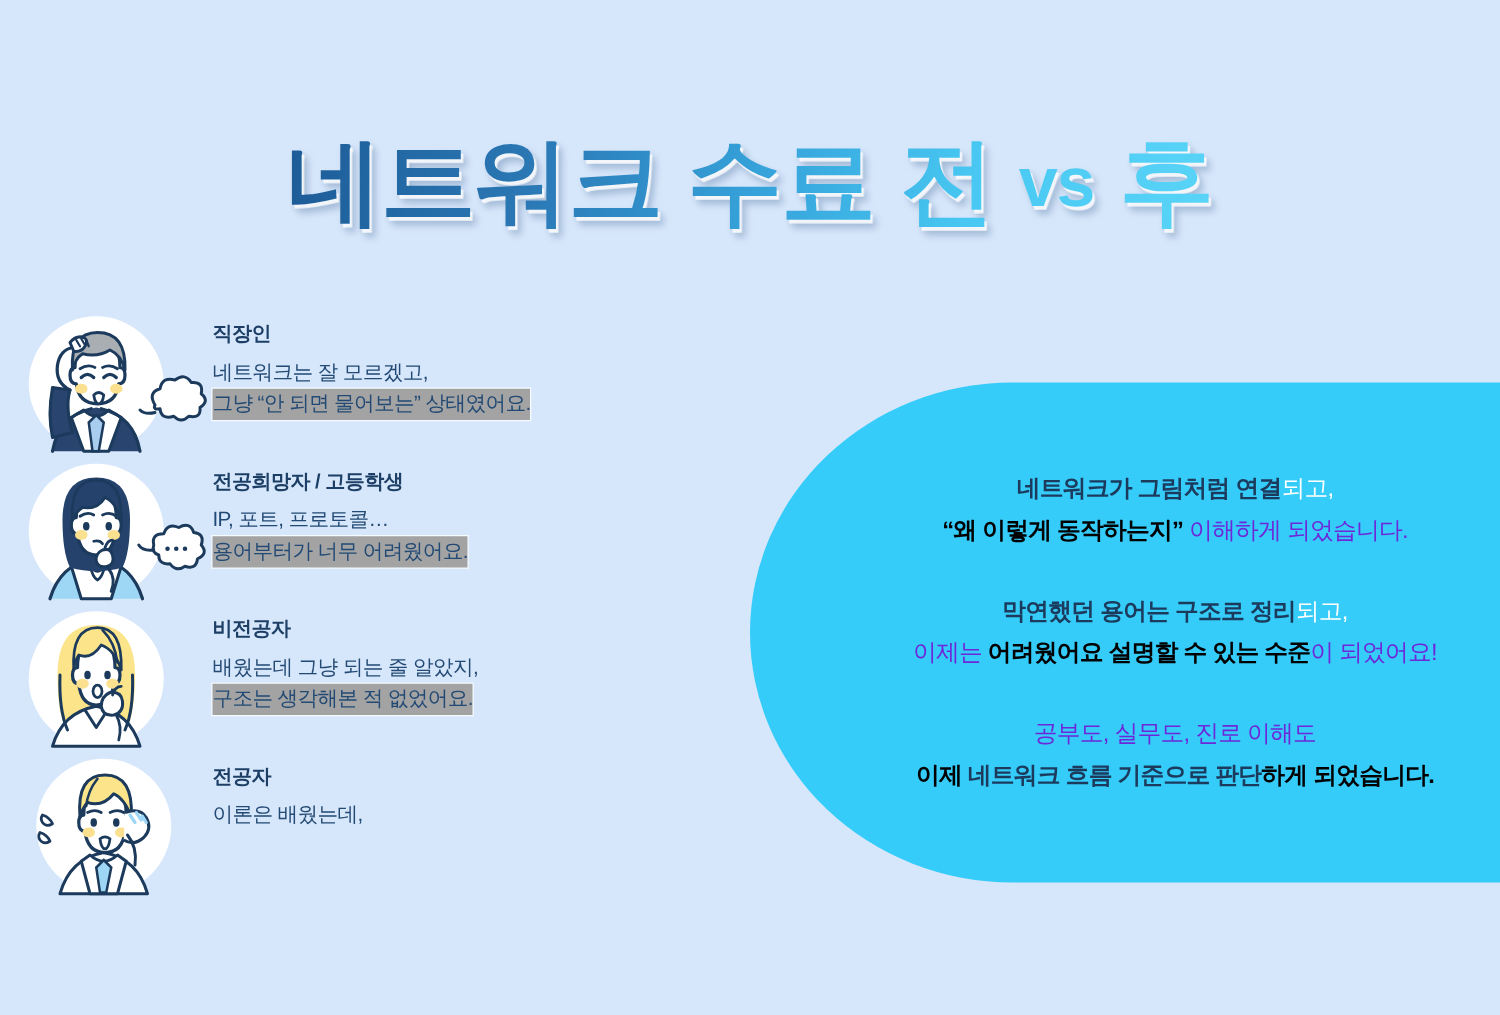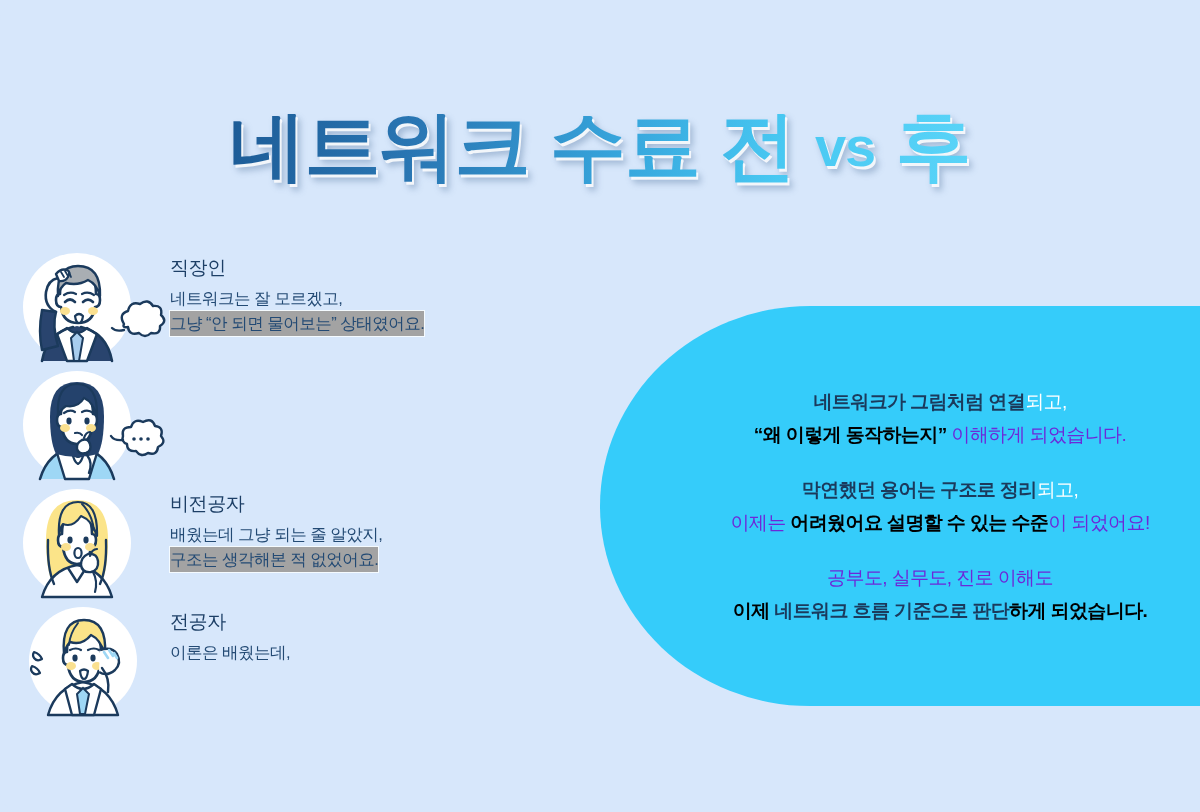--- a/index.html
+++ b/index.html
@@ -75,22 +75,22 @@
     display: block;
     position: absolute;
     left: 0;
     top: 0;
   }
   .row-text {
     padding-top: 6px;
     flex: 1 1 auto;
   }
   .row-name {
-    font-size: 19px;
-    font-weight: 400;
+    font-size: 16px;
+    font-weight: 700;
     color: #1d3f66;
     letter-spacing: -0.4px;
     margin-bottom: 8px;
     line-height: 20px;
   }
   .row-line {
     font-size: 16.5px;
     color: #234a74;
     letter-spacing: -0.5px;
     line-height: 25px;
@@ -115,21 +115,21 @@
   }
   #after-inner {
     position: absolute;
     left: 90px;
     top: 0;
     width: 500px;
     height: 400px;
     display: flex;
     flex-direction: column;
     justify-content: center;
-    gap: 22px;
+    gap: 32px;
     text-align: center;
   }
   .after-block {
     line-height: 33px;
   }
   .after-line {
     font-size: 19px;
     letter-spacing: -0.6px;
     color: #ffffff;
     white-space: nowrap;
@@ -234,20 +234,25 @@
           <path d="M64 68 q2 -6 6 -6" fill="none" stroke="#1b3a5c" stroke-width="2.2" stroke-linecap="round"></path>
           <path d="M67 85 q6 8 2 18" fill="none" stroke="#1b3a5c" stroke-width="2.4" stroke-linecap="round"></path>
 
           <path d="M103 66 q-2 -9 8 -9 q3 -9 12 -5 q9 -5 12 4 q9 1 6 10 q6 7 -3 11 q-1 9 -10 6 q-7 5 -12 -2 q-9 1 -9 -7 q-6 -2 -4 -8 z" fill="#ffffff" stroke="#1b3a5c" stroke-width="2.4" stroke-linejoin="round"></path>
           <circle cx="114" cy="69" r="1.8" fill="#1b3a5c"></circle>
           <circle cx="121" cy="69" r="1.8" fill="#1b3a5c"></circle>
           <circle cx="128" cy="69" r="1.8" fill="#1b3a5c"></circle>
           <path d="M103 70 q-9 1 -12 -4" fill="none" stroke="#1b3a5c" stroke-width="2.4" stroke-linecap="round"></path>
         </svg>
       </div>
+      <div class="row-text">
+        <div class="row-name">전공희망자 / 고등학생</div>
+        <div class="row-line">IP, 포트, 프로토콜…</div>
+        <div><span class="row-line hl">용어부터가 너무 어려웠어요.</span></div>
+      </div>
     </div>
 
     <div class="before-row">
       <div class="avatar-slot">
         <svg width="150" height="112" viewBox="0 0 150 112">
           <circle cx="57" cy="55" r="54" fill="#ffffff"></circle>
 
           <path d="M26 52 q0 -40 31 -40 q31 0 31 40 q0 30 -7 44 q-24 7 -48 0 q-7 -14 -7 -44 z" fill="#fbe489"></path>
 
           <path d="M22 109 q8 -27 35 -32 q27 5 35 32 z" fill="#ffffff" stroke="#1b3a5c" stroke-width="2.4" stroke-linejoin="round"></path>

